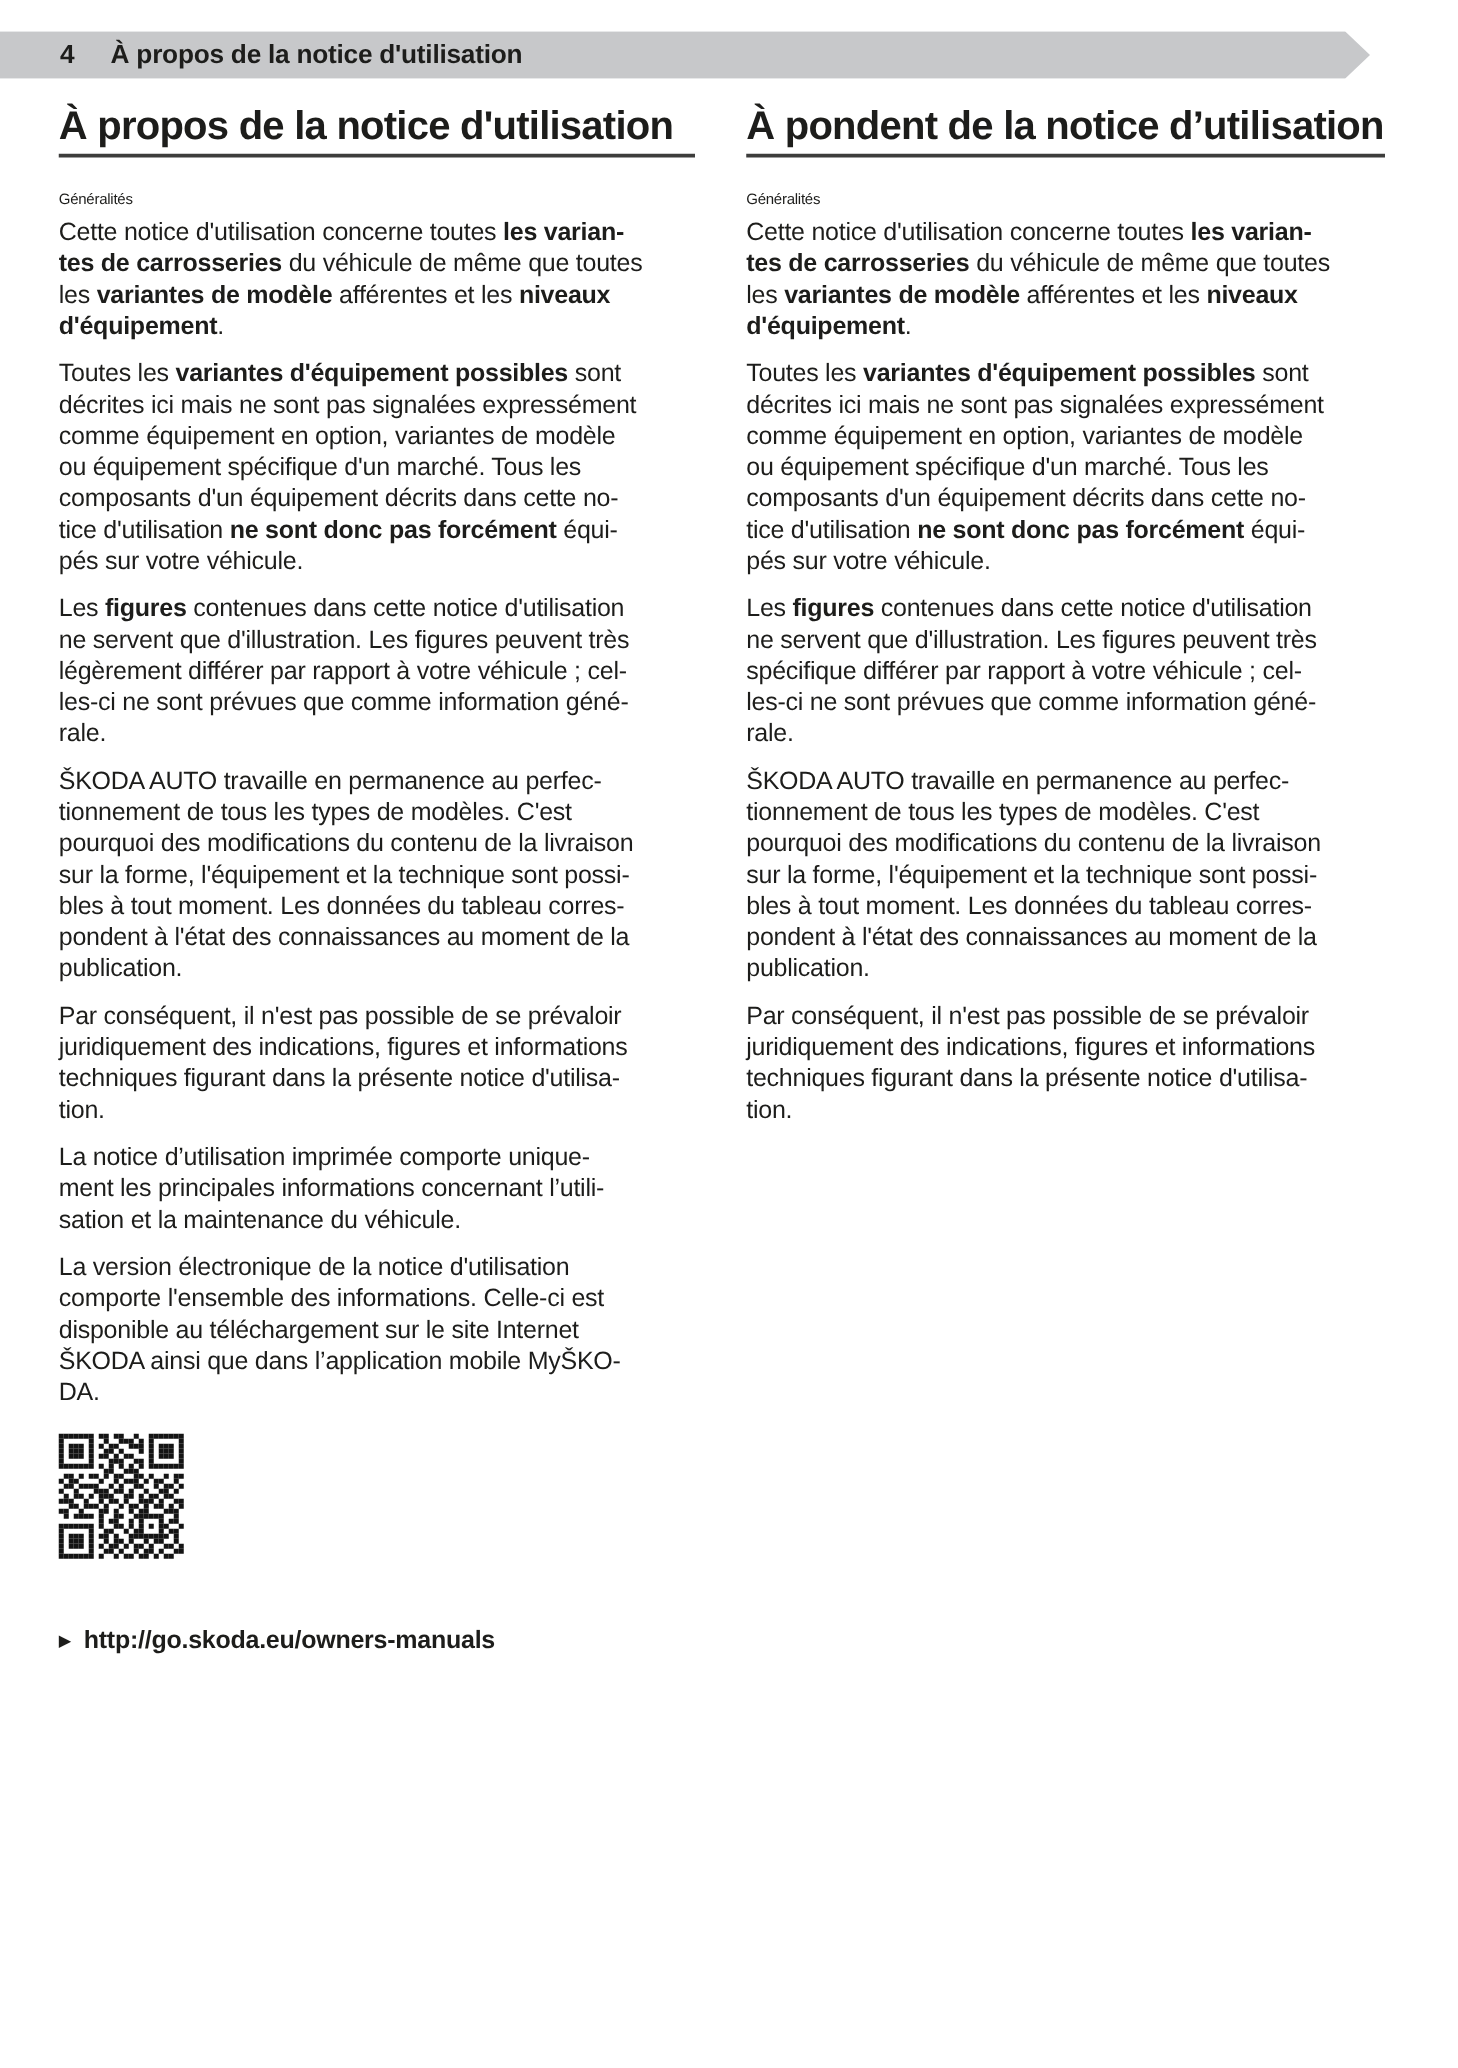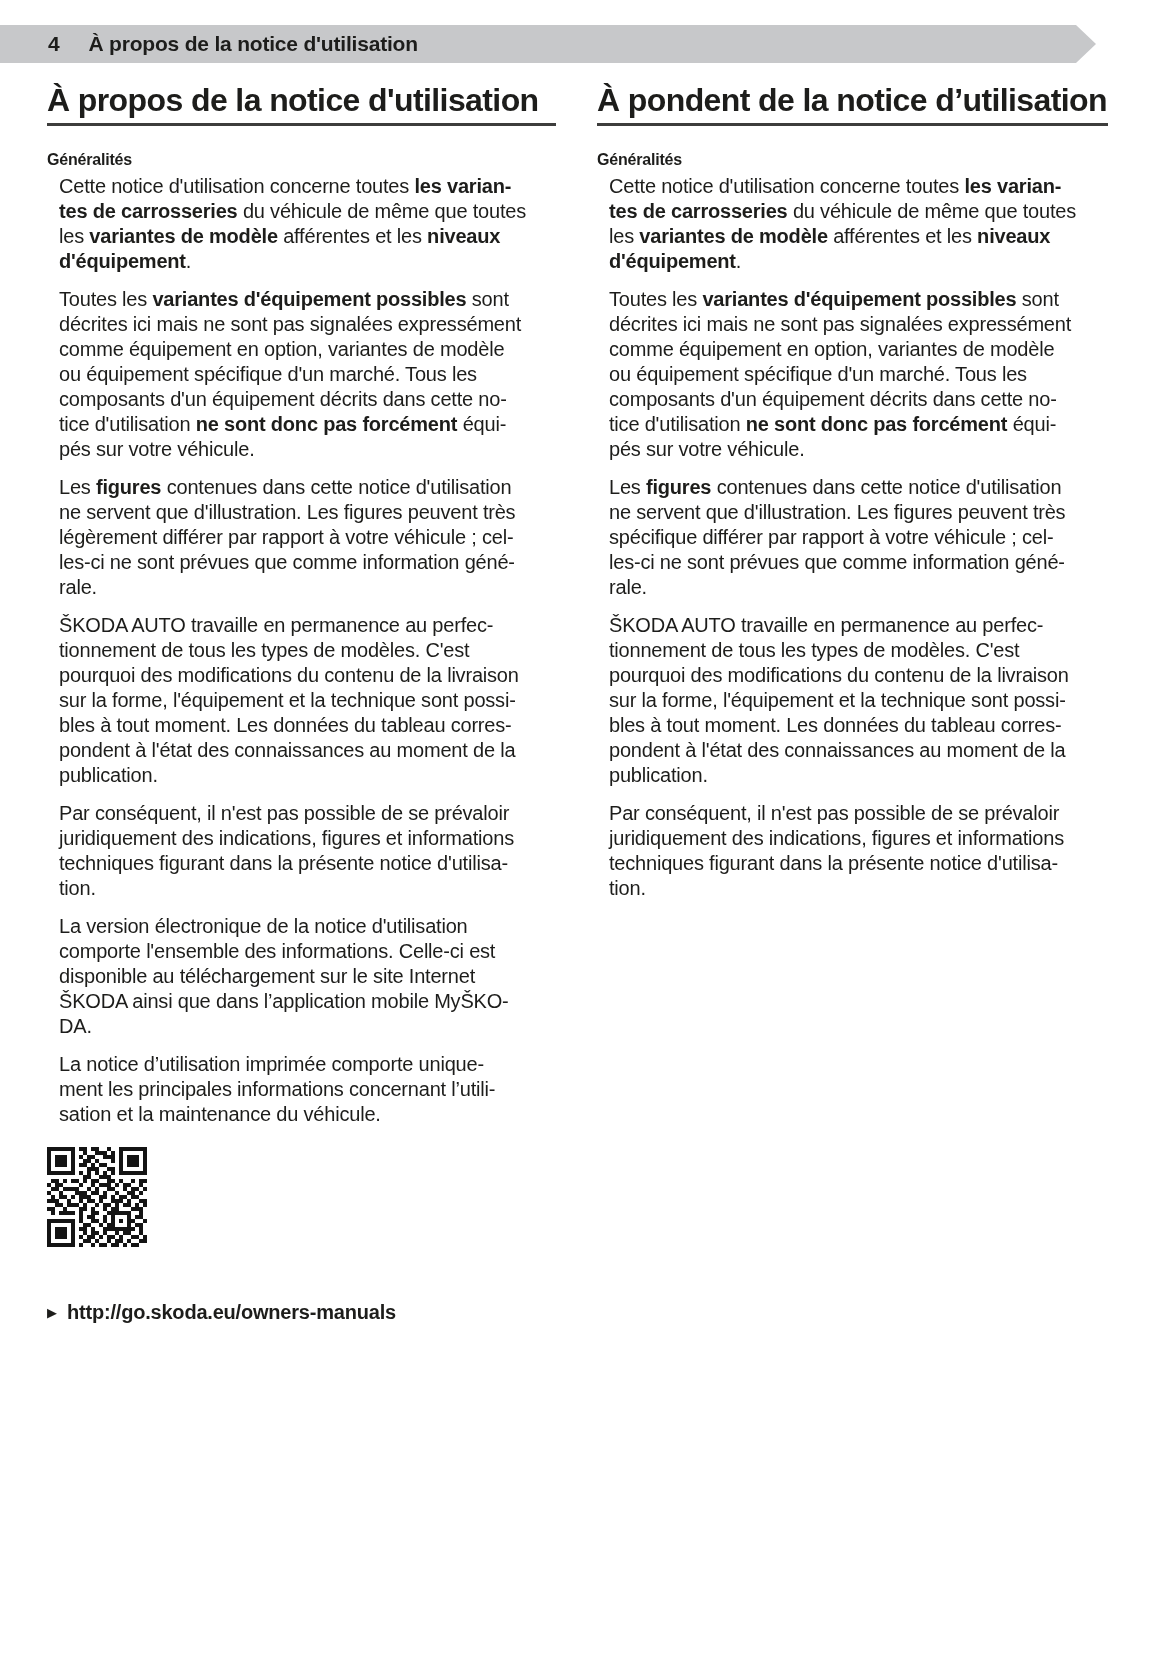--- a/index.html
+++ b/index.html
@@ -15,22 +15,22 @@
   .band .num { font-weight:700; font-size:21px; margin-left:48px; letter-spacing:-0.2px; }
   .band .btitle { font-weight:700; font-size:21px; margin-left:29px; letter-spacing:-0.2px; }
   .columns { position:absolute; top:83px; left:47px; display:flex; gap:41px; }
   .col { width:509px; }
   .col.right { width:511px; }
   h1.coltitle {
     margin:0 0 21px 0; font-size:32px; line-height:34px; font-weight:700;
     letter-spacing:-0.6px; padding-bottom:6px; border-bottom:3px solid #3d3d3c;
     white-space:nowrap;
   }
-  .subheading { margin:0; font-size:16px; line-height:25px; font-weight:700; letter-spacing:-0.2px; }
-  .para { margin:13px 0 0 12px; font-size:20px; line-height:25px; letter-spacing:-0.2px; white-space:pre; }
+  .subheading { margin:0; font-size:12px; line-height:25px; font-weight:400; letter-spacing:-0.2px; }
+  .para { margin:13px 0 0 0; font-size:20px; line-height:25px; letter-spacing:-0.2px; white-space:pre; }
   .subheading + .para { margin-top:2px; }
   .para + .subheading { margin-top:18px; }
   .b { font-weight:700; }
   .qr { margin-top:20px; display:grid; grid-template-columns:repeat(25,4px); grid-auto-rows:4px; width:100px; }
   .qr i { display:block; }
   .qr i.on { background:#141414; }
   .linkrow { margin-top:54px; display:flex; align-items:center; cursor:pointer; }
   .tri { font-size:13px; margin-right:10px; color:#1d1d1b; }
   .linktext { font-weight:700; font-size:20px; letter-spacing:-0.2px;text-align:center; }
 </style>
@@ -68,28 +68,28 @@
 tionnement de tous les types de modèles. C'est
 pourquoi des modifications du contenu de la livraison
 sur la forme, l'équipement et la technique sont possi-
 bles à tout moment. Les données du tableau corres-
 pondent à l'état des connaissances au moment de la
 publication.</span></p>
           <p class="para"><span>Par conséquent, il n'est pas possible de se prévaloir
 juridiquement des indications, figures et informations
 techniques figurant dans la présente notice d'utilisa-
 tion.</span></p>
+          <p class="para"><span>La notice d’utilisation imprimée comporte unique-
+ment les principales informations concernant l’utili-
+sation et la maintenance du véhicule.</span></p>
           <p class="para"><span>La version électronique de la notice d'utilisation
 comporte l'ensemble des informations. Celle-ci est
 disponible au téléchargement sur le site Internet
 ŠKODA ainsi que dans l’application mobile MyŠKO-
 DA.</span></p>
-          <p class="para"><span>La notice d’utilisation imprimée comporte unique-
-ment les principales informations concernant l’utili-
-sation et la maintenance du véhicule.</span></p>
           <div class="qr">
             <i class="on"></i>
             <i class="on"></i>
             <i class="on"></i>
             <i class="on"></i>
             <i class="on"></i>
             <i class="on"></i>
             <i class="on"></i>
             <i></i>
             <i class="on"></i>

